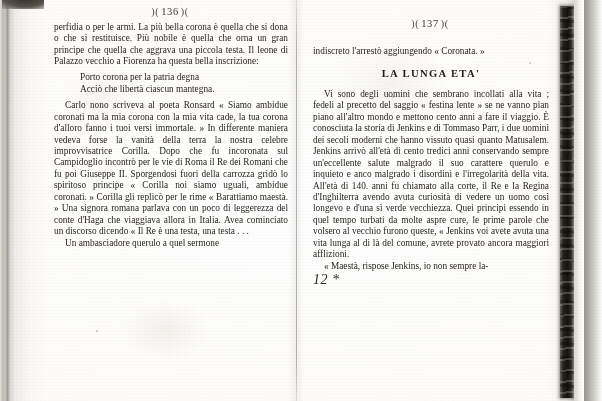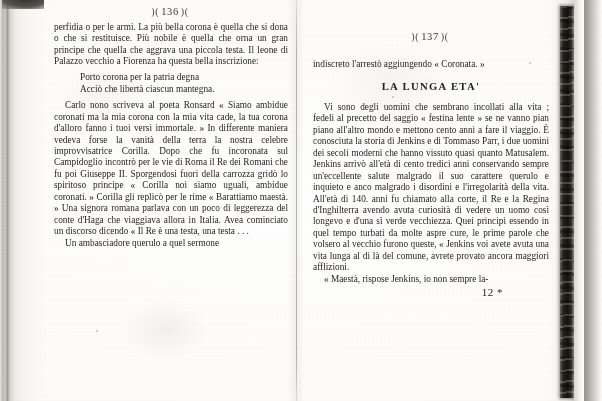--- a/index.html
+++ b/index.html
@@ -64,42 +64,42 @@
   }
   
   .page{position:absolute;top:0;height:401px;}
   #page-left{left:46px;width:248px;}
   #page-right{left:305px;width:250px;}
   .folio{
     text-align:center;font-size:10.5px;letter-spacing:.6px;
     color:#3a352f;margin:0;height:14px;line-height:14px;
   }
   #page-left .folio{padding-top:5px;}
-  #page-right .folio{padding-top:30px;}
+  #page-right .folio{padding-top:17px;}
   .folio .orn{font-size:10px;color:#4a443c;padding:0 2px;}
   .body{
     padding:0 6px 0 8px;
     font-size:9.3px;line-height:11.45px;
     color:#29251f;
     text-align:justify;text-justify:inter-word;
     -webkit-font-smoothing:none;
   }
   #page-left .body{margin-top:3px;}
   #page-right .body{margin-top:15px;}
   .para{margin:0;text-indent:11px;}
   .para.noindent{text-indent:0;}
   .verse{margin:0;text-indent:0;padding-left:26px;}
   .verse-block{margin:4.5px 0 5px 0;}
   h2.section-head{
     font-size:10.6px;font-weight:bold;letter-spacing:1.35px;
     text-align:center;margin:11px 0 9px 0;color:#221e19;
   }
   .signature{
-    text-align:right;font-size:11px;color:#2c2822;
-    padding-right:46px;margin-top:1.5px;letter-spacing:.5px;
+    font-size:14px;color:#2c2822;
+    padding-right:46px;margin-top:1.5px;letter-spacing:.5px;font-style:italic;
   }
   
   .blotch{position:absolute;border-radius:50%;pointer-events:none;mix-blend-mode:multiply;}
   .b1{left:120px;top:300px;width:90px;height:60px;background:radial-gradient(closest-side,rgba(186,176,158,.16),rgba(255,255,255,0));}
   .b2{left:330px;top:40px;width:120px;height:90px;background:radial-gradient(closest-side,rgba(190,182,166,.12),rgba(255,255,255,0));}
   .b3{left:60px;top:60px;width:80px;height:70px;background:radial-gradient(closest-side,rgba(195,186,170,.10),rgba(255,255,255,0));}
   .speck{position:absolute;background:rgba(90,84,74,.35);border-radius:50%;pointer-events:none;}
 </style>
 </head>
 <body>

